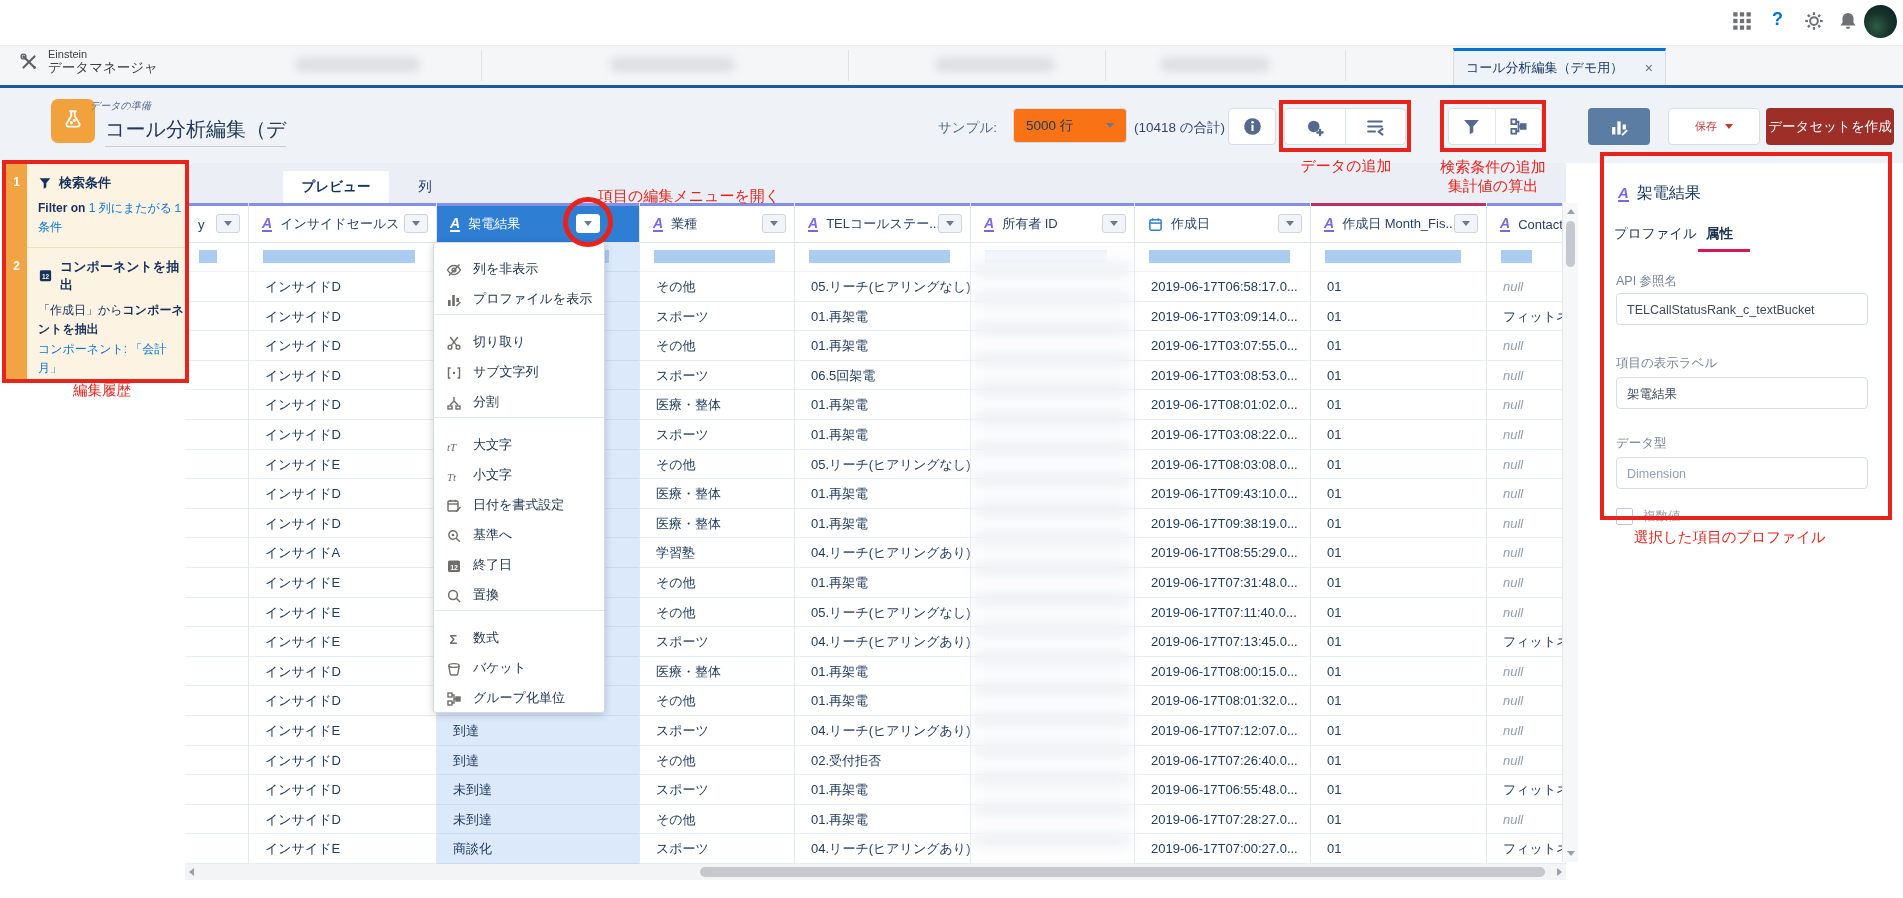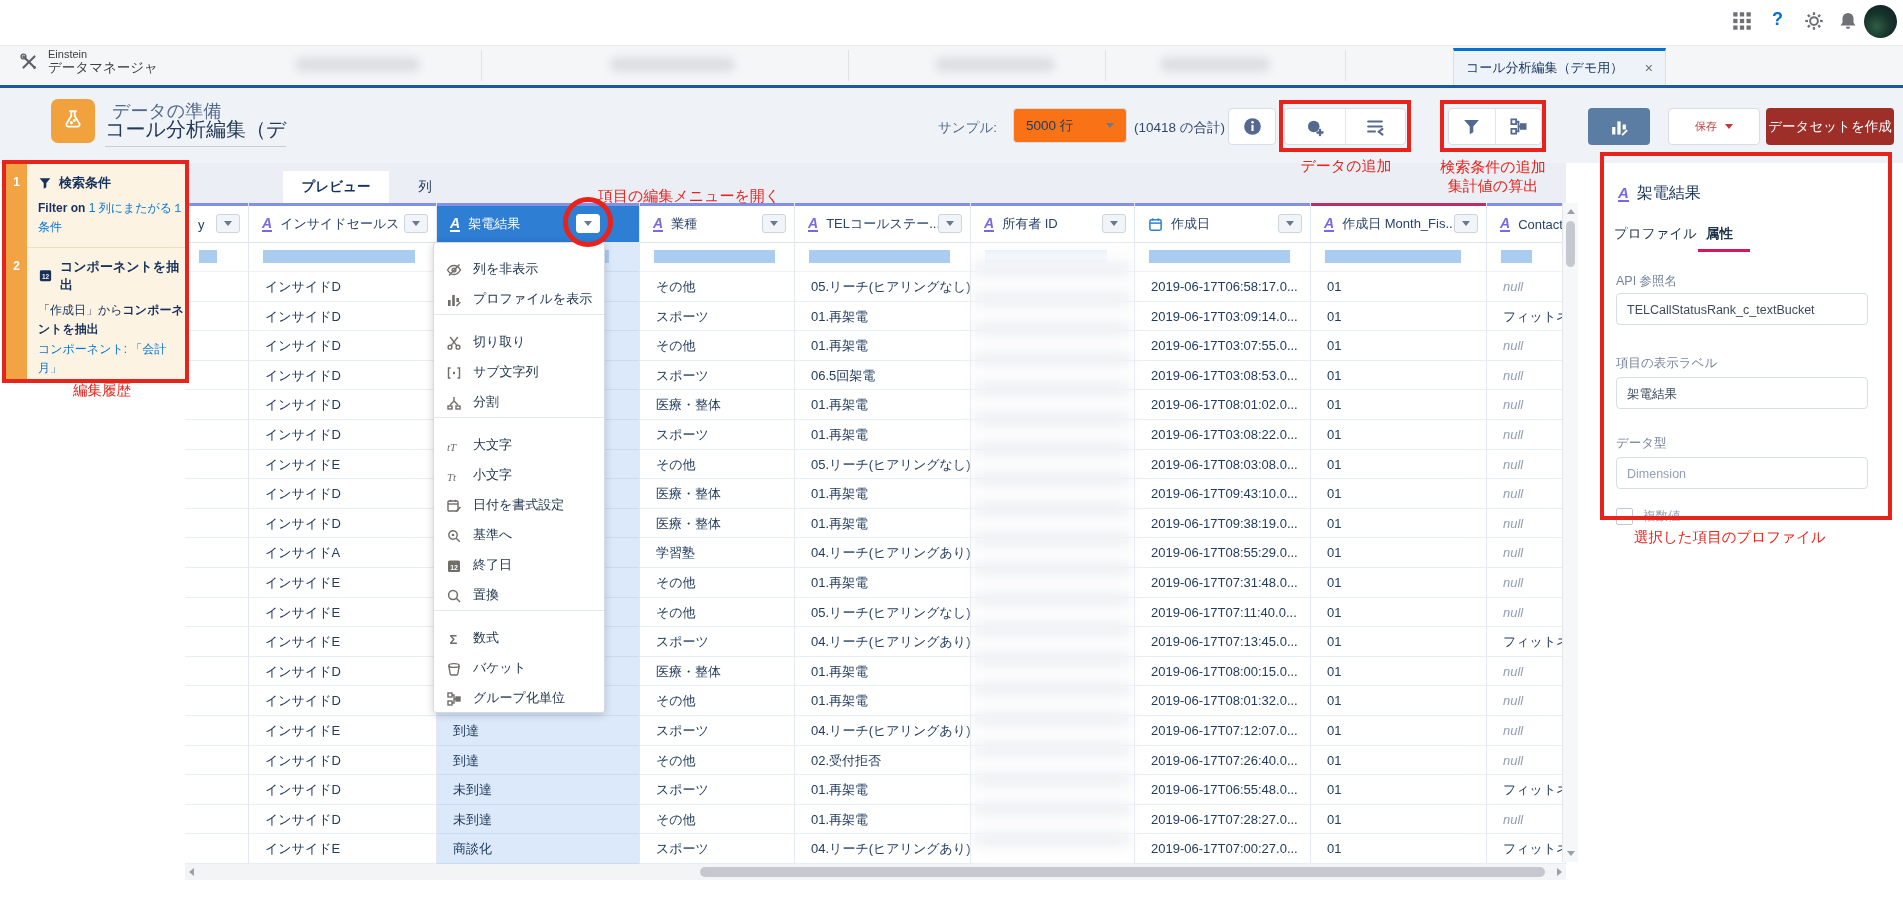--- a/index.html
+++ b/index.html
@@ -32,21 +32,21 @@
   .tab-smudge{top:57px;height:15px;background:#dcdee1;border-radius:7px;filter:blur(4px);}
   #active-tab{left:1453px;top:48px;width:213px;height:37px;background:#eef3fa;
               border-top:3px solid #0070d2;border-left:1px solid #dddddd;border-right:1px solid #dddddd;
               display:flex;align-items:center;padding:0 12px;box-sizing:border-box;font-size:13px;color:#16325c;}
   #active-tab .close{margin-left:auto;color:#706e6b;font-size:14px;}
 
   
   #pageheader{left:0;top:88px;width:1903px;height:75px;background:#eff3f8;}
   #flask-tile{left:51px;top:99px;width:44px;height:44px;background:#f2a23c;border-radius:7px;
               display:flex;align-items:center;justify-content:center;}
-  #ph-category{left:112px;top:99px;font-size:18px;color:#54698d;}
+  #ph-category{left:90px;top:99px;font-size:10px;color:#54698d;font-style:italic;}
   #ph-title{left:105px;top:116px;font-size:20px;color:#243a57;border-bottom:1px solid #c9ced6;padding-bottom:3px;}
   #sample-label{left:938px;top:119px;font-size:13.5px;color:#54698d;}
   #sample-select{left:1013px;top:108px;width:114px;height:35px;background:#f97316;border:1px solid #d6dde6;border-radius:4px;
                  display:flex;align-items:center;padding:0 12px;box-sizing:border-box;font-size:13.5px;color:#1a3c61;}
   #sample-select .tri{margin-left:auto;}
   #total-label{left:1134px;top:119px;font-size:13.5px;color:#32486b;}
   .tool-btn{top:108px;height:37px;background:#fff;border:1px solid #d6dde6;border-radius:4px;
             display:flex;align-items:center;justify-content:center;box-sizing:border-box;}
   .btn-group{top:108px;height:37px;background:#fff;border:1px solid #d6dde6;border-radius:4px;display:flex;box-sizing:border-box;}
   .btn-group .gbtn{display:flex;align-items:center;justify-content:center;}

